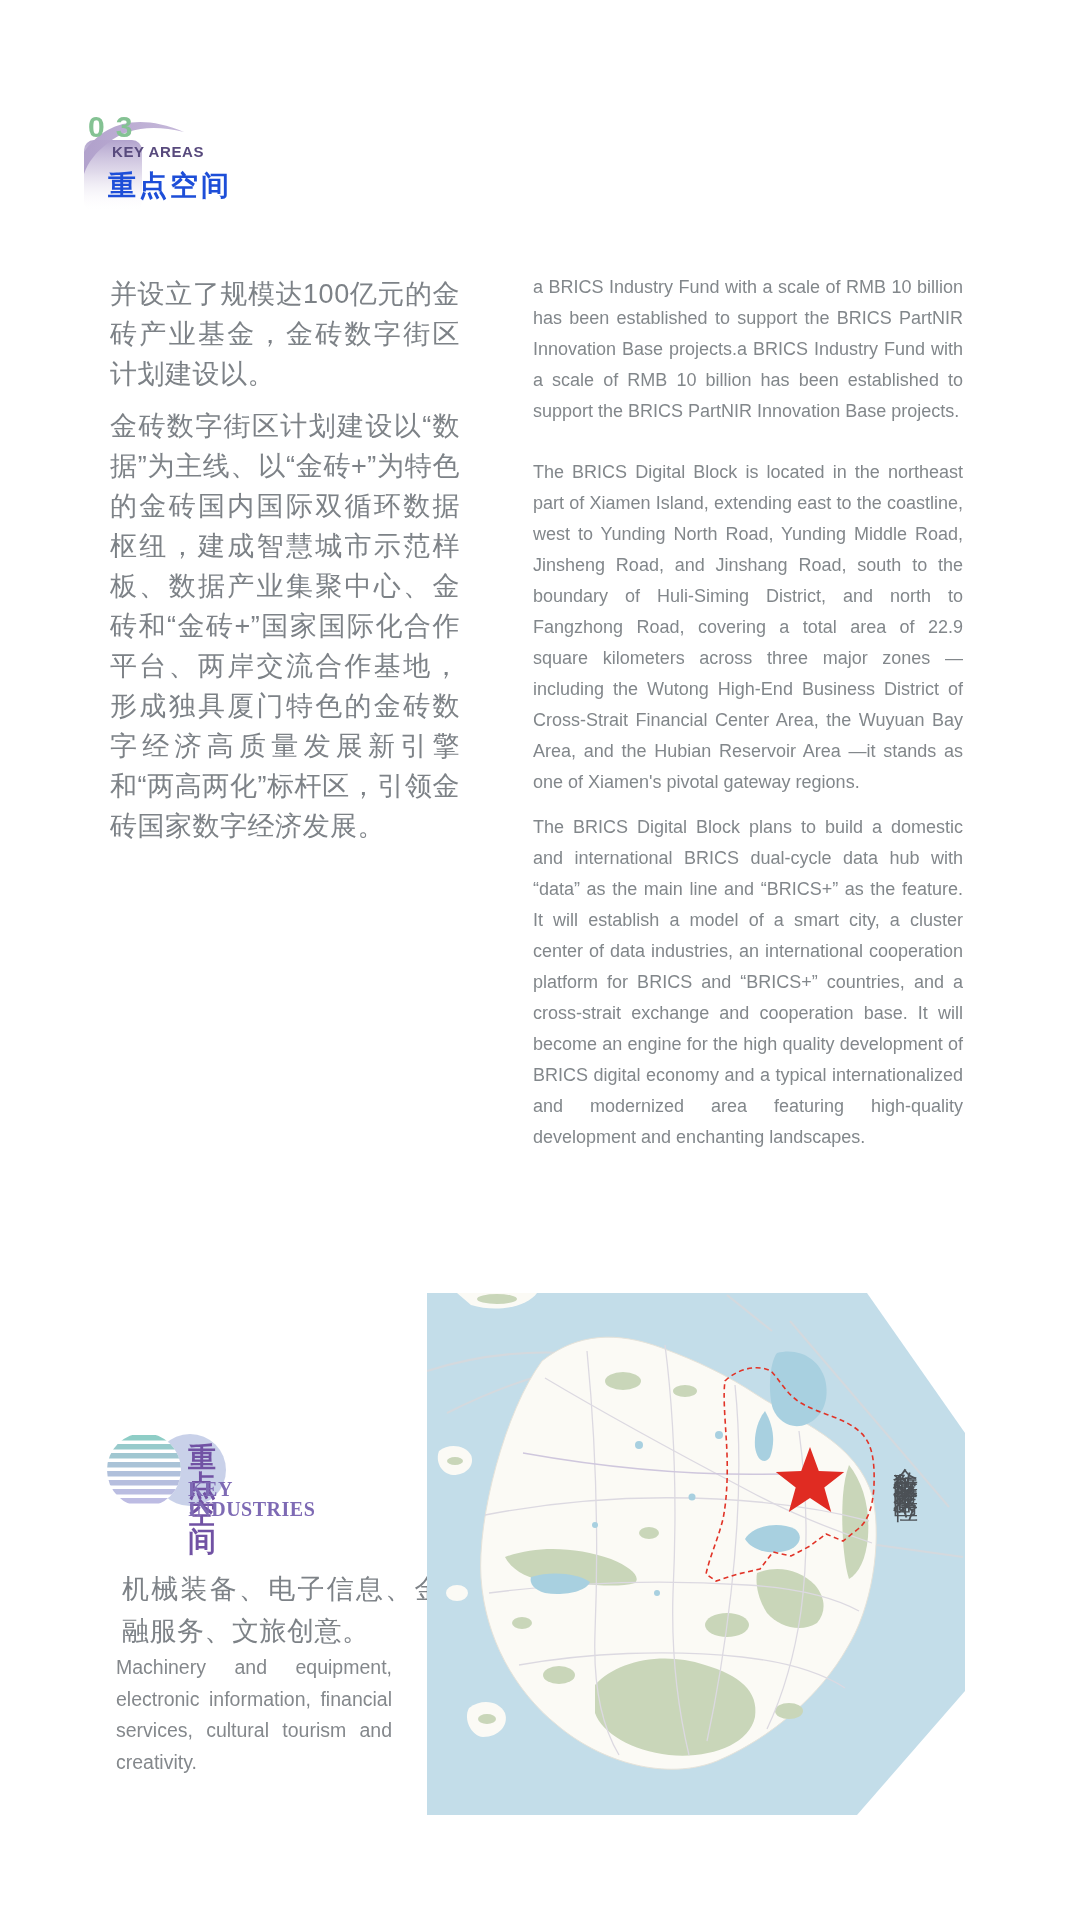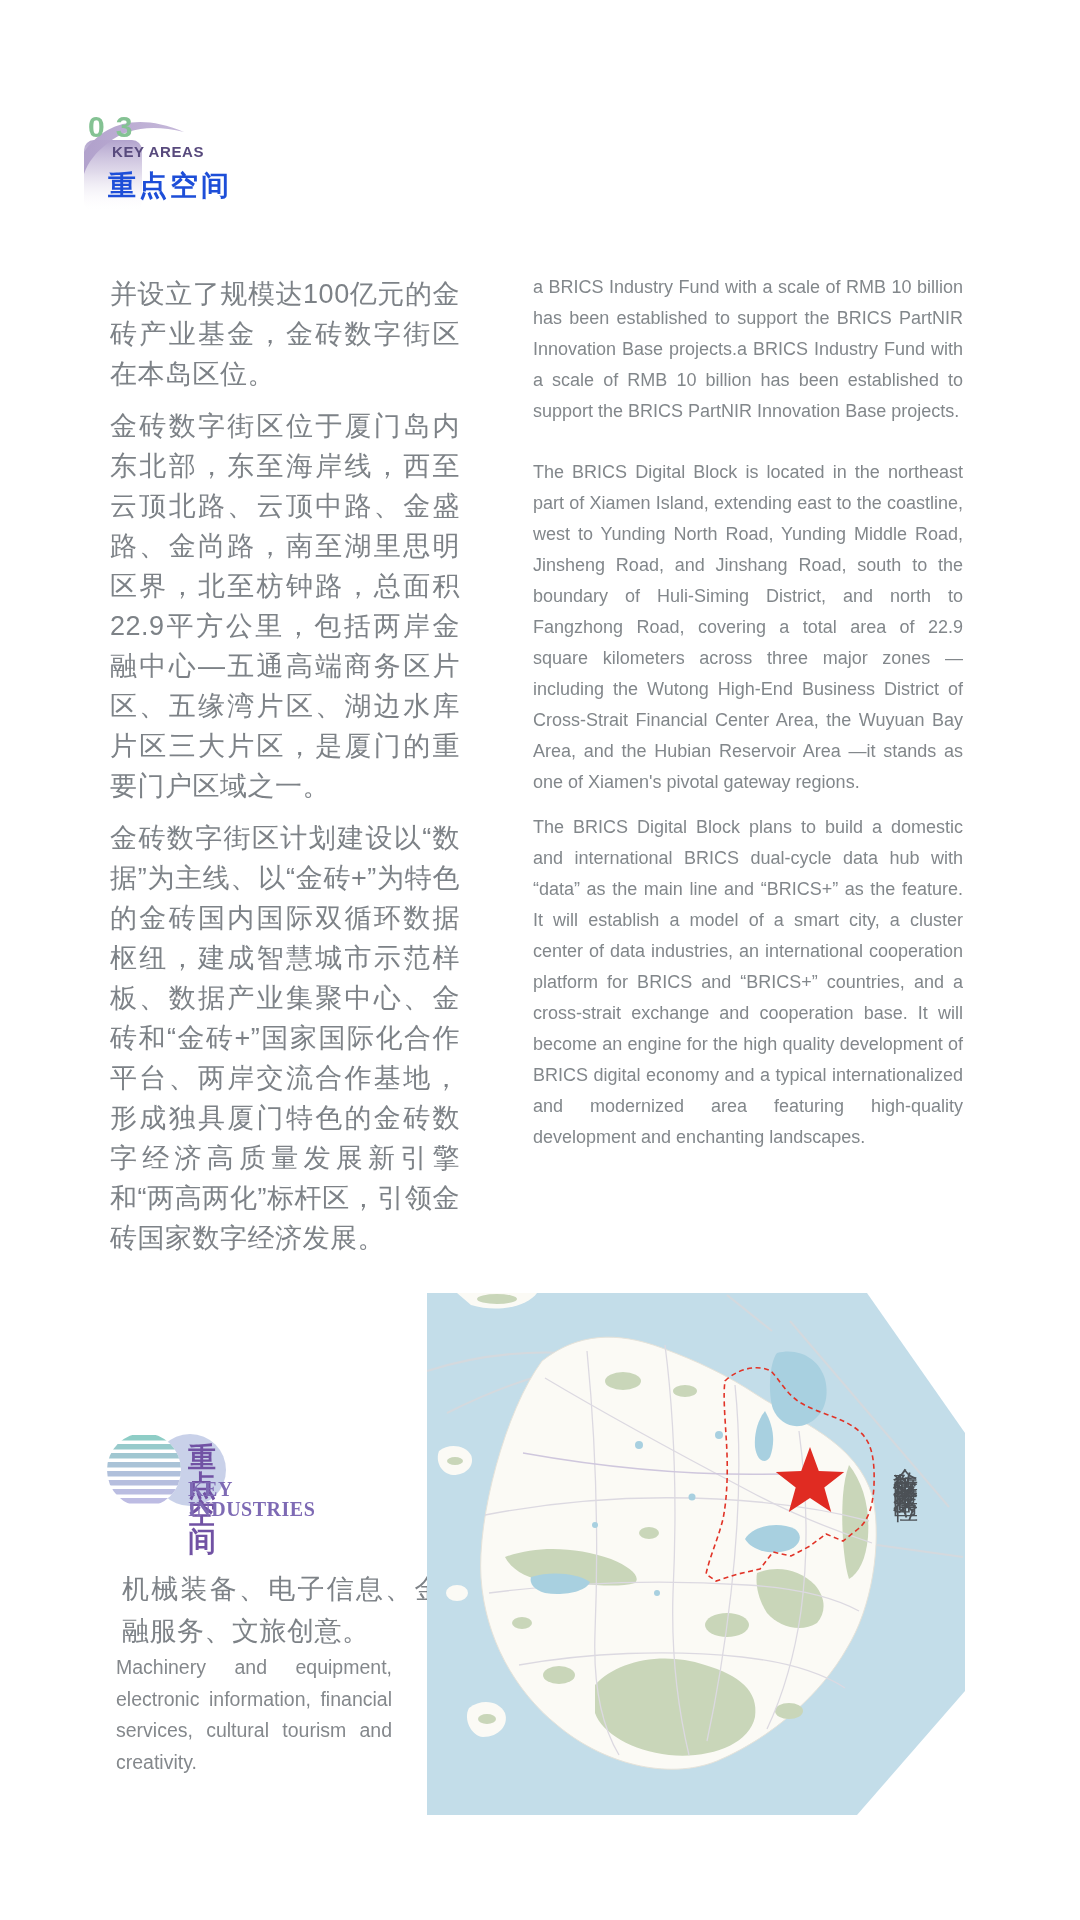--- a/index.html
+++ b/index.html
@@ -77,22 +77,21 @@
       </defs>
       <rect x="0" y="24" width="58" height="72" rx="10" fill="url(#rbFade)"></rect>
       <path d="M0,36 C20,8 52,-4 100,16 C68,8 42,12 24,27 C12,36 4,46 0,58 Z" fill="url(#rbCrest)" opacity="0.95"></path>
     </svg>
     <div class="sec-num">03</div>
     <div class="sec-en">KEY AREAS</div>
     <div class="sec-zh">重点空间</div>
   </header>
 
   <div class="col col-zh">
-    <p>并设立了规模达100亿元的金砖产业基金，金砖数字街区在本岛区位。</p>
-    <p>金砖数字街区位于厦门岛内东北部，东至海岸线，西至云顶北路、云顶中路、金盛路、金尚路，南至湖里思明区界，北至枋钟路，总面积22.9平方公里，包括两岸金融中心—五通高端商务区片区、五缘湾片区、湖边水库片区三大片区，是厦门的重要门户区域之一。</p>
+    <p>并设立了规模达100亿元的金砖产业基金，金砖数字街区计划建设以。</p>
     <p>金砖数字街区计划建设以“数据”为主线、以“金砖+”为特色的金砖国内国际双循环数据枢纽，建成智慧城市示范样板、数据产业集聚中心、金砖和“金砖+”国家国际化合作平台、两岸交流合作基地，形成独具厦门特色的金砖数字经济高质量发展新引擎和“两高两化”标杆区，引领金砖国家数字经济发展。</p>
   </div>
 
   <div class="col col-en">
     <p>a BRICS Industry Fund with a scale of RMB 10 billion has been established to support the BRICS PartNIR Innovation Base projects.a BRICS Industry Fund with a scale of RMB 10 billion has been established to support the BRICS PartNIR Innovation Base projects.</p>
     <p>The BRICS Digital Block is located in the northeast part of Xiamen Island, extending east to the coastline, west to Yunding North Road, Yunding Middle Road, Jinsheng Road, and Jinshang Road, south to the boundary of Huli-Siming District, and north to Fangzhong Road, covering a total area of 22.9 square kilometers across three major zones —including the Wutong High-End Business District of Cross-Strait Financial Center Area, the Wuyuan Bay Area, and the Hubian Reservoir Area —it stands as one of Xiamen's pivotal gateway regions.</p>
     <p>The BRICS Digital Block plans to build a domestic and international BRICS dual-cycle data hub with “data” as the main line and “BRICS+” as the feature. It will establish a model of a smart city, a cluster center of data industries, an international cooperation platform for BRICS and “BRICS+” countries, and a cross-strait exchange and cooperation base. It will become an engine for the high quality development of BRICS digital economy and a typical internationalized and modernized area featuring high-quality development and enchanting landscapes.</p>
   </div>
 
   <section class="industries">

